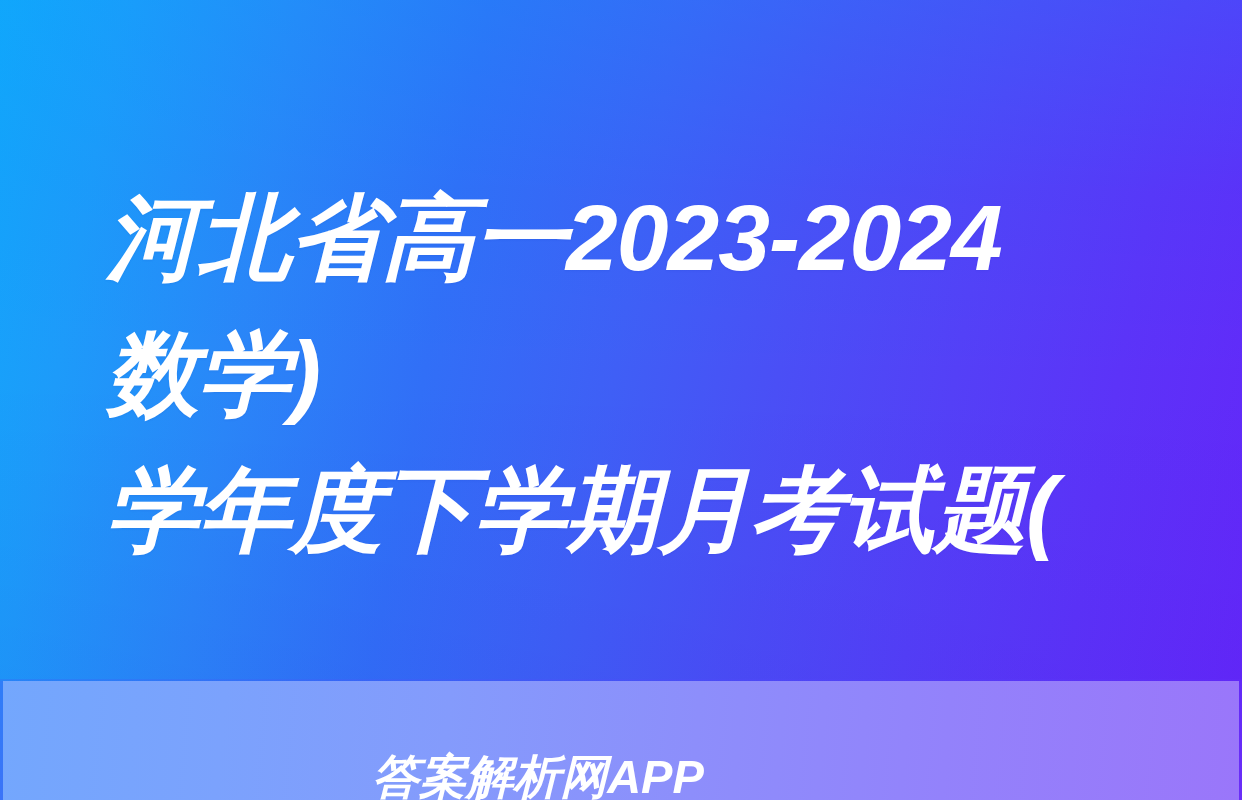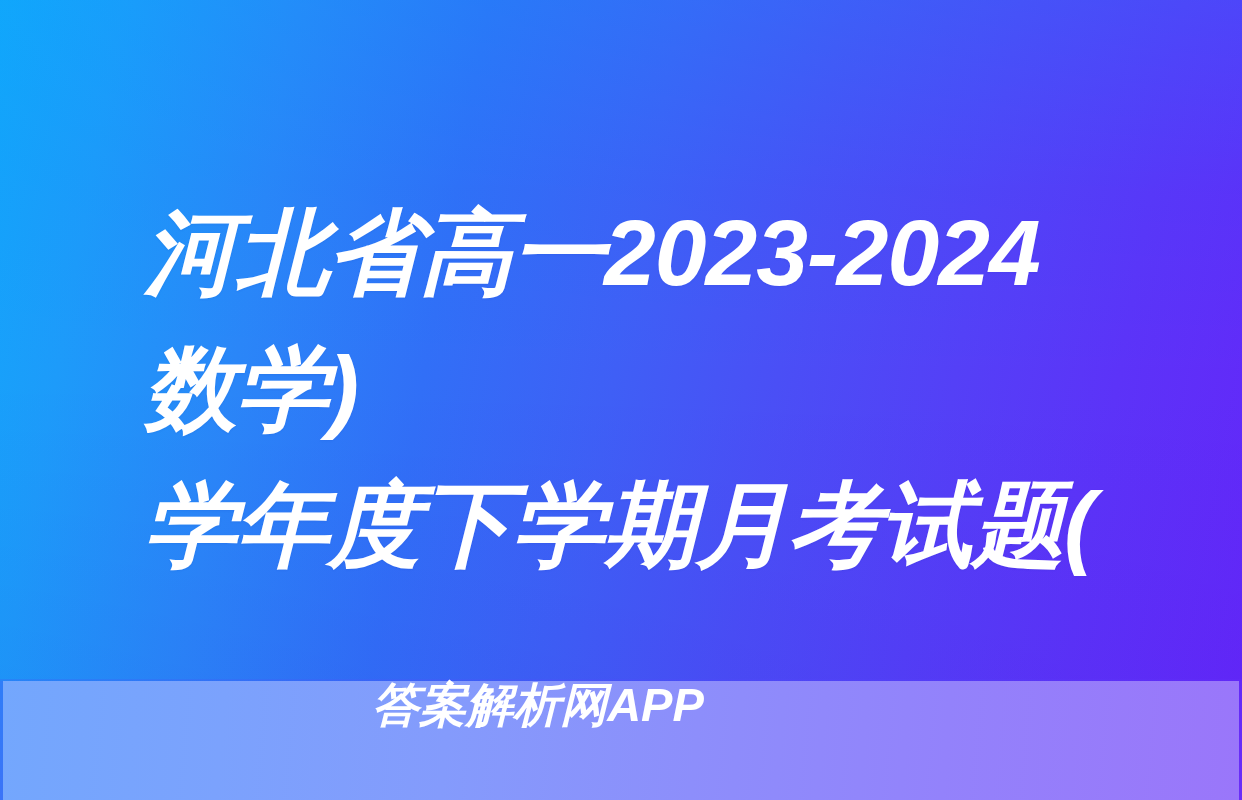--- a/index.html
+++ b/index.html
@@ -51,23 +51,22 @@
         rgba(255, 255, 255, 0.00) 55%,
         rgba(40, 0, 200, 0.05) 100%);
     mix-blend-mode: normal;
     pointer-events: none;
   }
 
   
   .title-block {
     position: absolute;
     left: 106px;
-    top: 186px;
+    top: 171px;
     width: 1060px;
-    margin-left: 38px;
   }
 
   .title-line {
     color: #ffffff;
     font-weight: 700;
     font-style: italic;
     font-size: 93px;
     line-height: 1.46;
     letter-spacing: -1px;
     white-space: nowrap;
@@ -119,21 +118,21 @@
         rgba(98, 41, 248, 0.55) 100%);
   }
 
   .watermark {
     position: absolute;
     left: 0;
     top: 681px;
     width: 1076px;
     height: 119px;
     display: flex;
-    align-items: flex-start;
+    align-items: flex-end;
     justify-content: center;
   }
 
   .watermark-text {
     color: #ffffff;
     font-weight: 700;
     font-style: italic;
     font-size: 47px;
     letter-spacing: 0px;
     line-height: 1;

